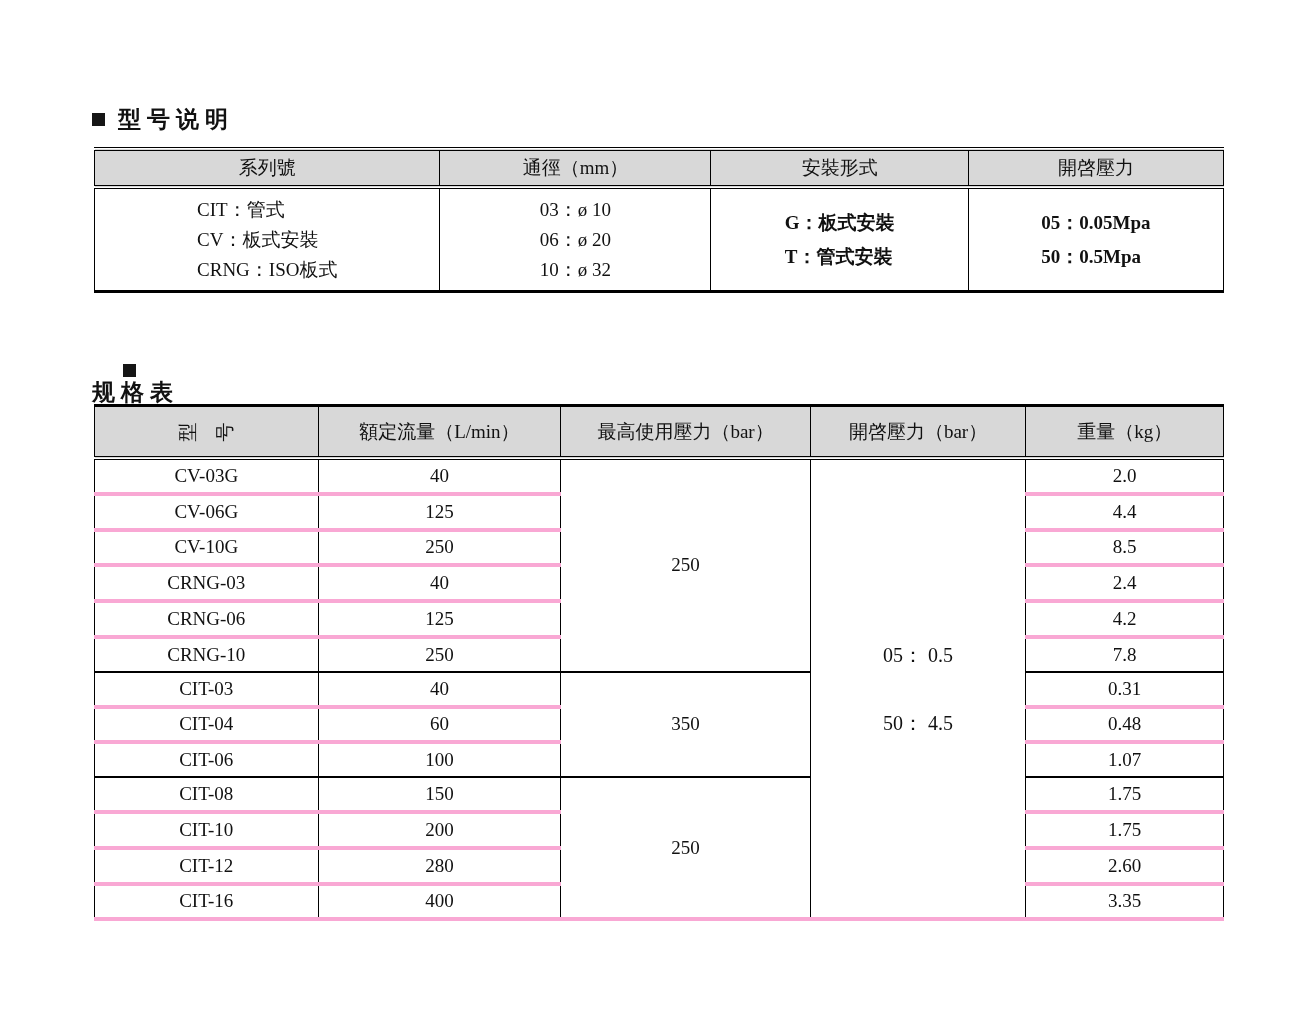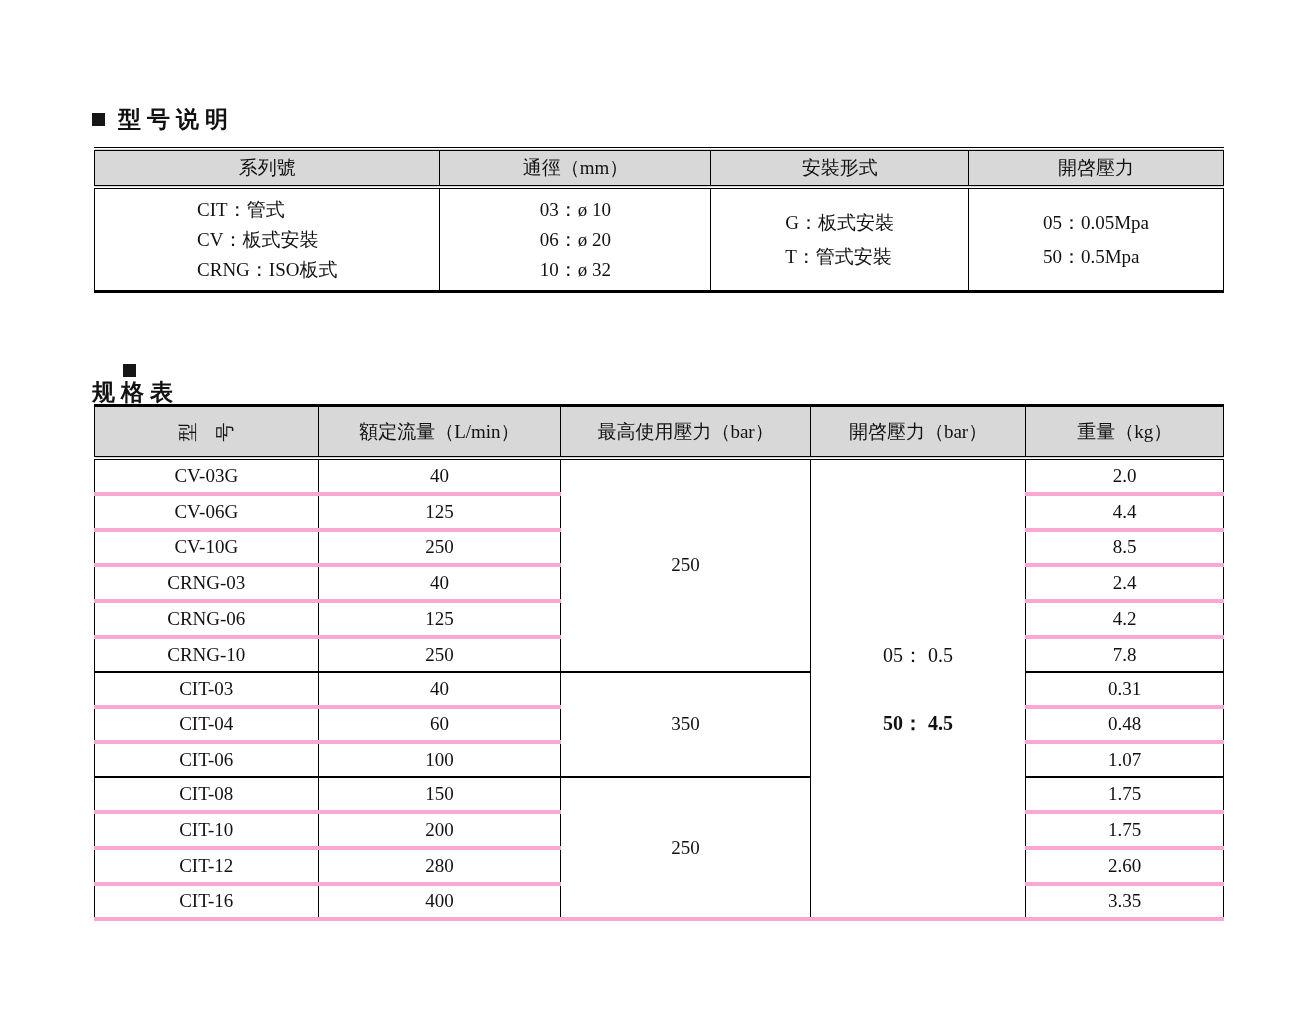--- a/index.html
+++ b/index.html
@@ -30,40 +30,40 @@
     border-left:1px solid #000;border-right:1px solid #000;}
   #model-table th,#model-table td{border-left:1px solid #000;border-right:1px solid #000;}
   #model-table .code-row th{
     height:33px;background:#d8d8d8;font-weight:normal;font-size:20px;
     text-align:center;border-bottom:4px double #000;}
   #model-table .label-row th{
     height:34px;background:#d8d8d8;font-weight:normal;font-size:19px;
     text-align:center;border-bottom:4px double #000;}
   #model-table .body-row td{height:101px;vertical-align:middle;text-align:center;font-size:19px;}
   .cell-lines{display:inline-block;text-align:left;line-height:30px;}
-  .cell-lines.wide{line-height:34px;}
+  .cell-lines.wide{line-height:34px;font-weight:bold;}
 
   
   #spec-table{left:94px;top:404px;width:1130px;
     border-top:3px solid #000;border-bottom:3px solid #000;
     border-left:1px solid #000;border-right:1px solid #000;}
   #spec-table th,#spec-table td{border-left:1px solid #000;border-right:1px solid #000;}
   #spec-table thead th{
     height:49px;background:#d8d8d8;font-weight:normal;font-size:19px;
     text-align:center;border-bottom:4px double #000;}
   #spec-table tbody td{
     height:31.8px;text-align:center;vertical-align:middle;font-size:19px;
     border-bottom:4px solid #f9a8d4;}
   #spec-table tr.group-end td{border-bottom:2px solid #000;}
   #spec-table td.merge-strong{border-bottom:2px solid #000;}
   #spec-table td.merge{vertical-align:middle;}
   .rot{display:inline-block;transform:rotate(-90deg);font-size:19px;}
   .rot + .rot{margin-left:18px;}
   .crack-lines{display:inline-block;text-align:center;font-size:20px;line-height:24px;}
-  .crack-lines div+div{margin-top:44px;font-weight:bold;}
+  .crack-lines div+div{margin-top:44px;}
 </style>
 </head>
 <body>
 
 <div class="section-title" id="title-model">
   <span class="bullet"></span>
   <span>型号说明</span>
 </div>
 
 <table id="model-table">

